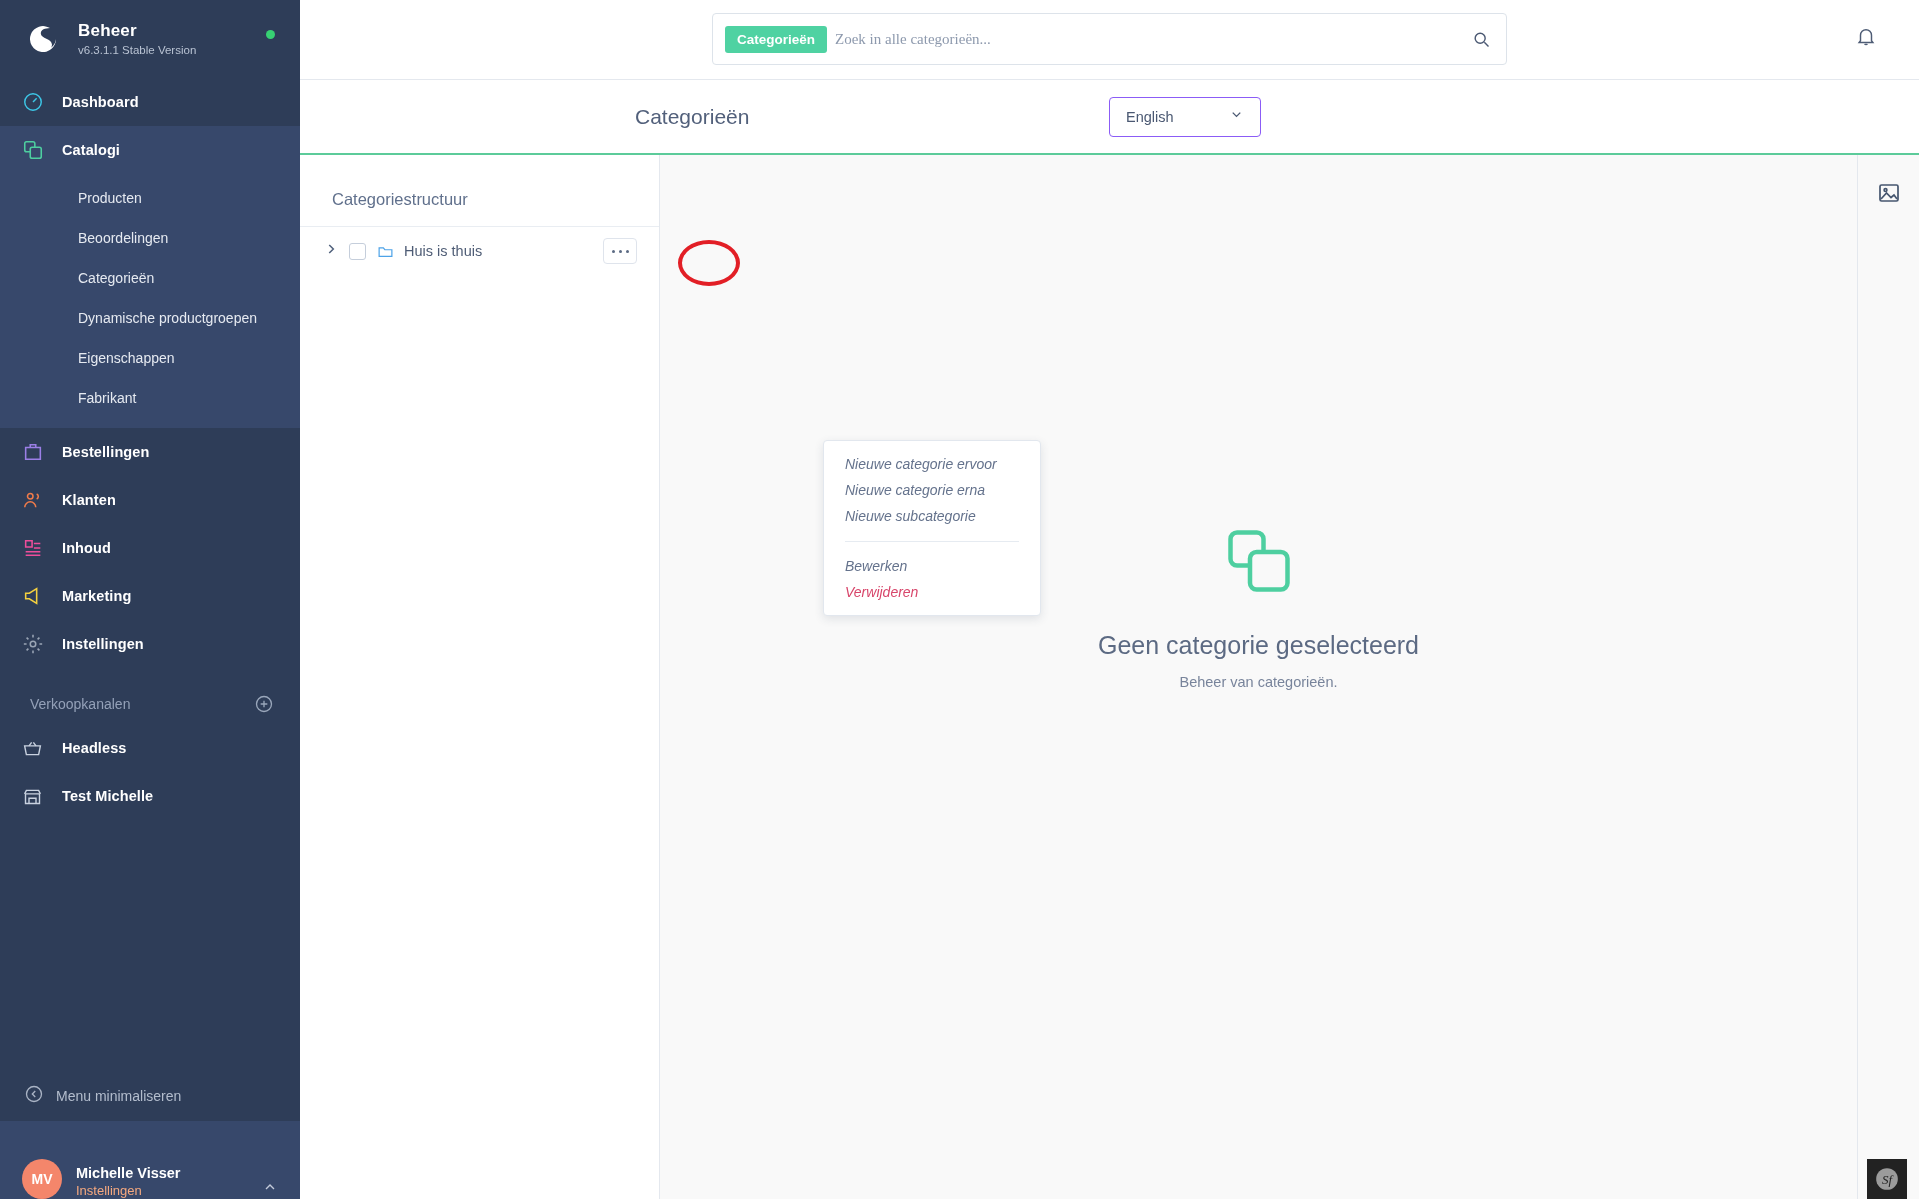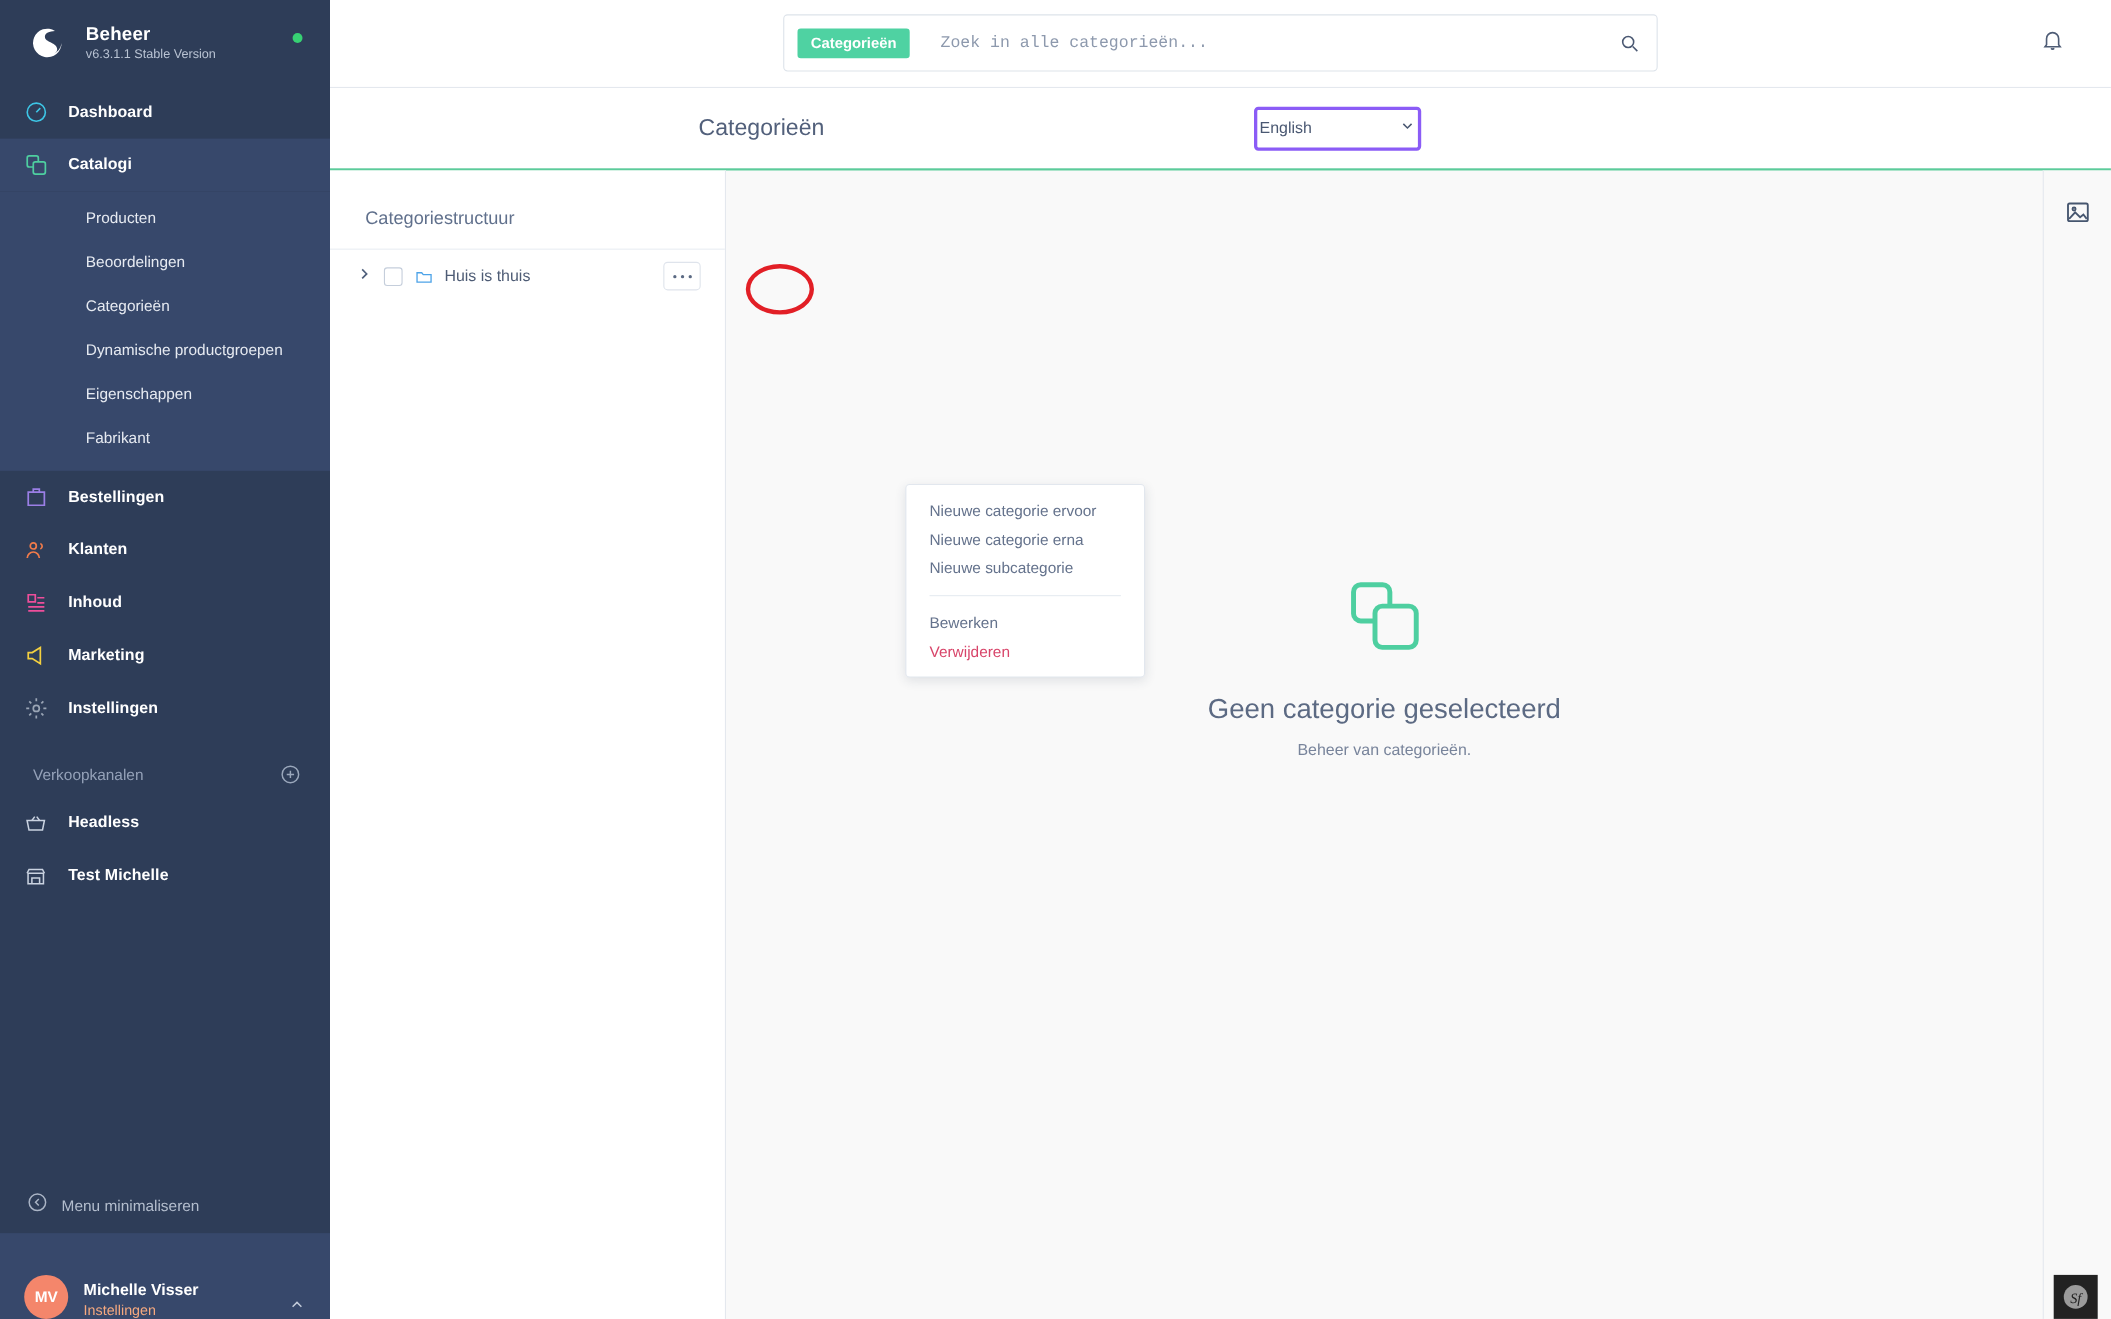--- a/index.html
+++ b/index.html
@@ -76,38 +76,38 @@
   .searchwrap {
     position: absolute; left: 412px; top: 13px; width: 795px; height: 52px;
     border: 1px solid #dde3ea; border-radius: 4px; background: #fff;
     display: flex; align-items: center; padding: 0 12px;
   }
   .search-pill {
     background: #4fd2a2; color: #fff; font-size: 13.5px; font-weight: bold;
     padding: 6px 12px; border-radius: 3px; white-space: nowrap; cursor: pointer;
   }
   .search-input {
-    flex: 1; border: none; outline: none; margin-left: 28px;
-    font-family: Liberation Mono, monospace; font-size: 15px; color: #4a5872;
+    flex: 1; border: none; outline: none; margin-left: 8px;
+    font-family: Liberation Serif, serif; font-size: 15px; color: #4a5872;
     background: transparent;
   }
   .search-input::placeholder { color: #8d99ad; }
   .search-btn { width: 26px; height: 26px; cursor: pointer; display:flex; align-items:center; justify-content:center; }
   .bell { position: absolute; right: 42px; top: 26px; cursor: pointer; }
 
   .pagehead {
     height: 75px; background: #fff; display: flex; align-items: center;
     position: relative; border-bottom: 2px solid #5ccb9a;
   }
   .pagetitle { position: absolute; left: 335px; font-size: 21px; color: #52607b; }
   .lang-select {
-    position: absolute; left: 840px; width: 152px; height: 40px;
-    border: 3px solid #8b5cf6; border-radius: 4px; background: #fff;
+    position: absolute; left: 809px; width: 152px; height: 40px;
+    border: 1px solid #8b5cf6; border-radius: 4px; background: #fff;
     display: flex; align-items: center; justify-content: space-between;
-    padding: 0 2px; cursor: pointer;
+    padding: 0 16px; cursor: pointer;
   }
   .lang-select .lbl { font-size: 14.5px; color: #4a5872; }
 
   .content { flex: 1; display: flex; position: relative; }
 
   .tree-panel {
     width: 360px; background: #fff; border-right: 1px solid #e4e8ee;
     height: 100%; flex: none;
   }
   .tree-head {
@@ -134,21 +134,21 @@
   .dots-btn span { width: 3px; height: 3px; border-radius: 50%; background: #5b6a83; margin: 0 2px; }
 
   .annot-circle {
     position: absolute; left: 678px; top: 240px; width: 62px; height: 46px;
     border: 4px solid #e21f26; border-radius: 50%; pointer-events: none; z-index: 40;
   }
 
   .ctx-menu {
     position: absolute; left: 523px; top: 285px; width: 218px;
     background: #fff; border: 1px solid #e2e7ee; border-radius: 4px;
-    box-shadow: 0 3px 10px rgba(40,55,80,.12); padding: 10px 0; z-index: 30;
+    box-shadow: 0 3px 10px rgba(40,55,80,.12); padding: 10px 0; z-index: 30; font-style: italic;
   }
   .ctx-item {
     height: 26px; display: flex; align-items: center; padding-left: 21px;
     font-size: 14px; color: #64728c; cursor: pointer;
   }
   .ctx-item.danger { color: #d8456a; }
   .ctx-sep { height: 1px; background: #e6ebf1; margin: 12px 21px 11px; }
 
   .empty-wrap {
     flex: 1; display: flex; flex-direction: column; align-items: center;

